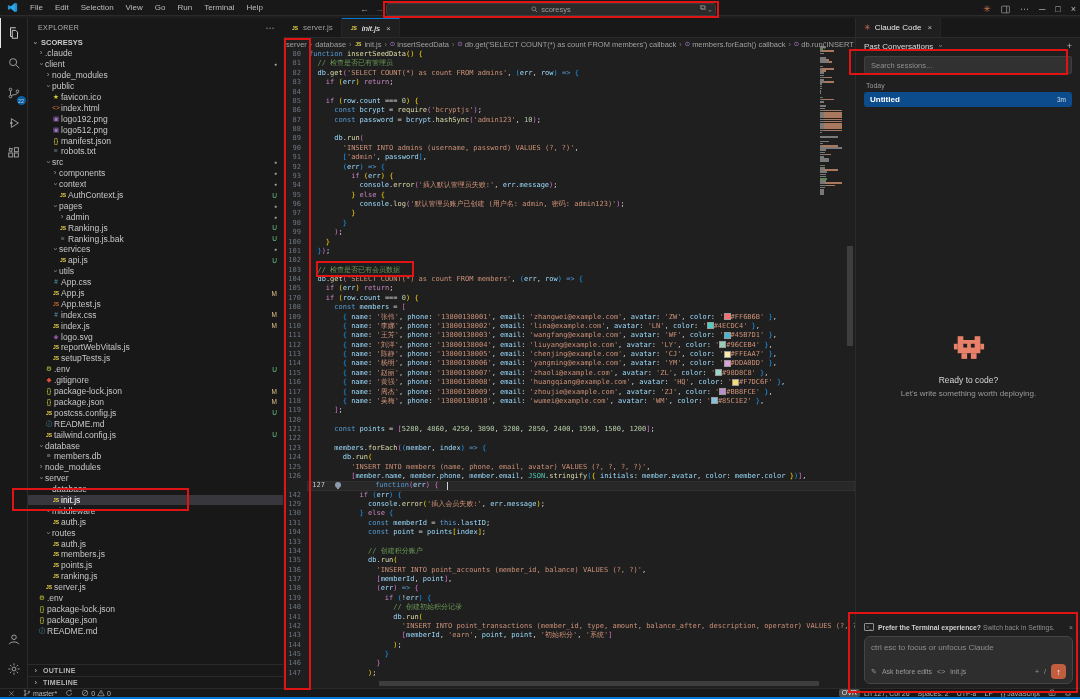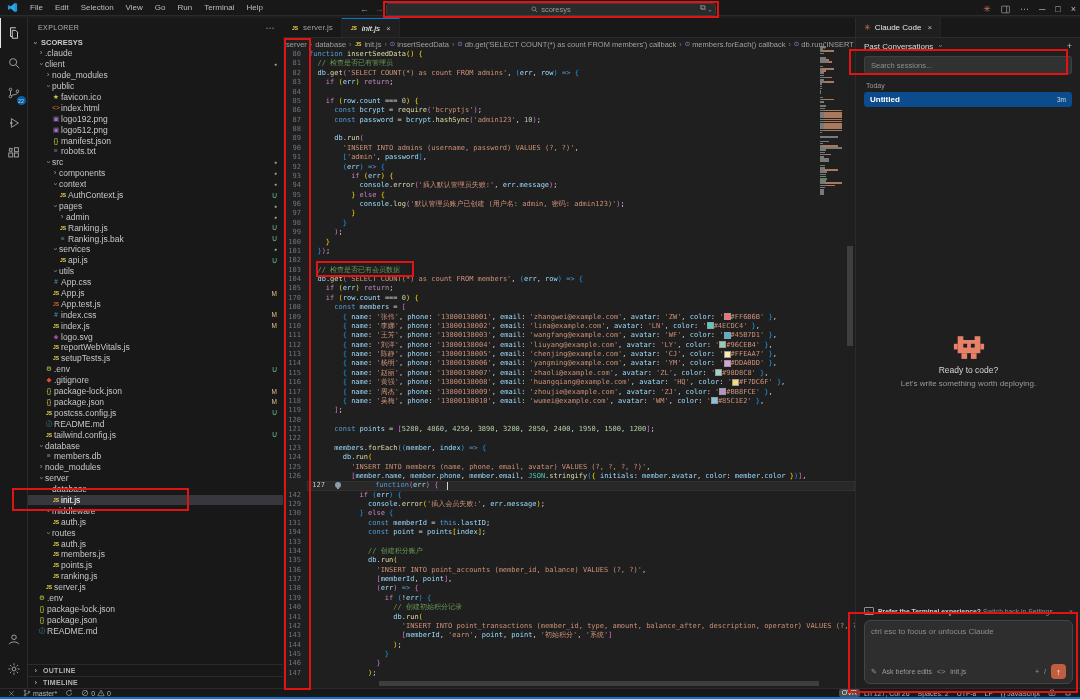--- a/index.html
+++ b/index.html
@@ -83,29 +83,29 @@
   #claude-tab .logo { color:#d97757; font-size:8px; }
   #pc-header { height:16px; display:flex; align-items:center; padding:0 8px; font-size:8px; color:#dddddd; gap:3px; }
   #pc-header .sp { flex:1; }
   #pc-plus { color:#bbbbbb; font-size:9px; }
   #session-search { margin:2px 8px; height:18px; background:#313131; border:1px solid #3f3f3f; border-radius:2px; display:flex; align-items:center; padding:0 6px; font-size:7.5px; color:#8f8f8f; }
   #group-label { font-size:7px; color:#9a9a9a; padding:6px 10px 2px; }
   #session-row { margin:1px 8px; height:15px; background:#0d4c8c; border-radius:3px; display:flex; align-items:center; padding:0 6px; font-size:8px; color:#ffffff; font-weight:bold; }
   #session-row .sp { flex:1; }
   #session-time { font-weight:normal; font-size:6.5px; color:#cfdcea; }
   #claude-empty { position:absolute; left:0; top:318px; width:225px; text-align:center; }
-  #claude-empty .t1 { font-size:8.5px; color:#d6d6d6; }
+  #claude-empty .t1 { font-size:8.5px; color:#d6d6d6; margin-top:10px; }
   #claude-empty .t2 { font-size:8px; color:#9a9a9a; margin-top:4px; }
   #claude-bottom { position:absolute; left:0; bottom:4px; width:225px; padding:0 8px; }
   #terminal-notice { display:flex; align-items:center; gap:4px; font-size:6.8px; color:#8f8f8f; margin-bottom:5px; }
   #terminal-notice b { color:#cfcfcf; }
   #terminal-notice .sp { flex:1; }
   #term-ico { width:10px; height:8px; border:1px solid #8f8f8f; border-radius:1px; font-size:5px; line-height:6px; text-align:center; color:#8f8f8f; flex:none; }
   #chat-input { background:#2e2e2e; border:1px solid #454545; border-radius:6px; padding:6px 6px 4px; }
-  #chat-placeholder { font-size:8px; color:#8f8f8f; margin-bottom:28px; }
+  #chat-placeholder { font-size:8px; color:#8f8f8f; margin-bottom:12px; }
   #chat-row { display:flex; align-items:center; gap:5px; font-size:7px; color:#9a9a9a; }
   #chat-row .sp { flex:1; }
   #send-btn { width:15px; height:15px; border-radius:4px; background:#c25e40; color:#fff; font-size:9px; display:flex; align-items:center; justify-content:center; }
   
   #statusbar { position:absolute; left:0; top:688px; width:1080px; height:9px; background:#181818; border-top:1px solid #2b2b2b; display:flex; align-items:center; font-size:7px; color:#b8b8b8; padding:0 4px; }
   .sb { display:flex; align-items:center; gap:2px; padding:0 4px; }
   .sb svg { stroke:#b8b8b8; fill:none; stroke-width:1.2; }
   #sb-spacer { flex:1; }
   #sb-ovr { background:#4d4d4d; color:#e8e8e8; border-radius:2px; padding:0 3px; height:8px; line-height:8px; }
   #blue-line { position:absolute; left:0; top:697px; width:1080px; height:2px; background:#0078d4; }

